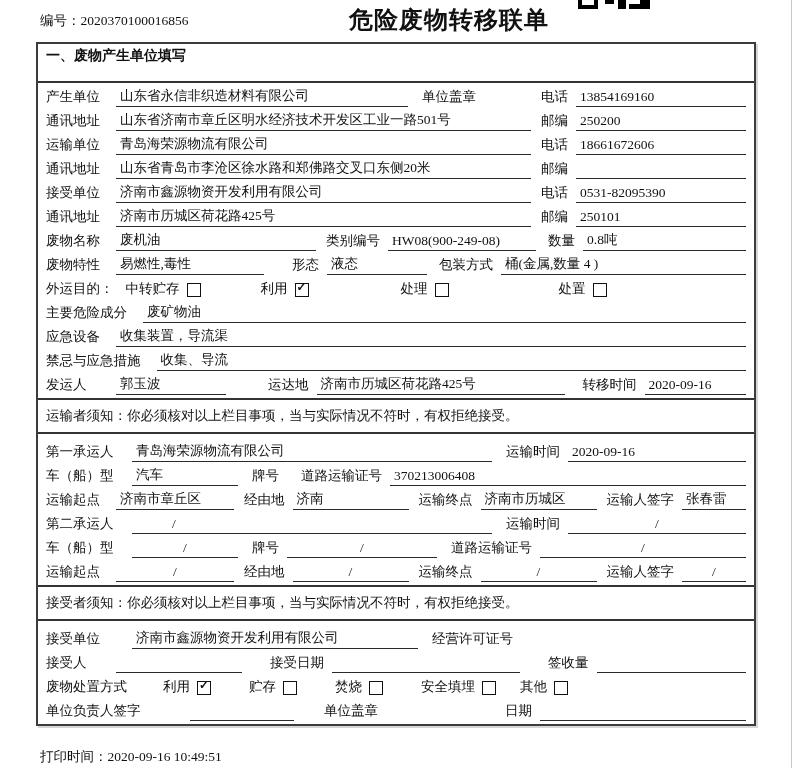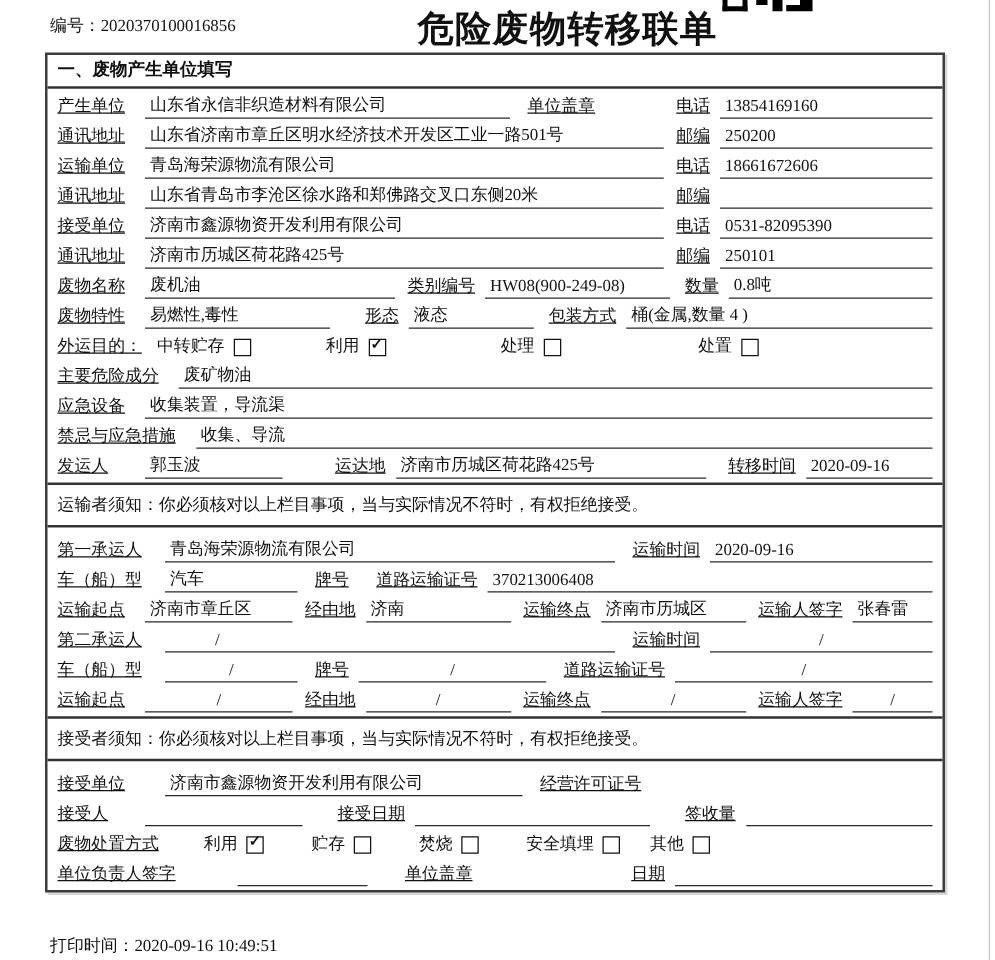--- a/index.html
+++ b/index.html
@@ -2,34 +2,34 @@
 <html><head>
 <meta charset="utf-8">
 <style>
   html,body{margin:0;padding:0;background:#fff;width:796px;height:768px;overflow:hidden;
     font-family:"Liberation Serif","DejaVu Serif",serif;color:#111;}
   .page{position:relative;width:796px;height:768px;background:#fff;}
   .page-edge{position:absolute;left:791px;top:0;width:0;height:768px;border-left:1px solid #c8c8c8;}
   
   .hdr{position:relative;height:40px;padding-top:8px;}
   .doc-no{position:absolute;left:40px;top:12px;font-size:13.5px;}
-  .doc-title{position:absolute;left:334px;top:4px;font-size:29px;font-weight:bold;letter-spacing:1px;
+  .doc-title{position:absolute;left:349px;top:4px;font-size:24px;font-weight:bold;letter-spacing:1px;
     font-family:"Liberation Sans","DejaVu Sans",sans-serif;}
   .qr{position:absolute;left:578px;top:0;width:72px;height:9px;}
   .qr div{position:absolute;background:#000;}
   
   .tbl{position:absolute;left:36px;top:42px;width:720px;border:2px solid #3c3c3c;
     box-shadow:2px 2px 0 rgba(140,140,140,.35);background:#fff;box-sizing:border-box;}
   .sec{padding:0 0 3px 0;}
   .sec + .sec{border-top:2px solid #333;}
-  .sec-title{font-weight:bold;font-size:14px;padding:3px 8px 4px 8px;border-bottom:2px solid #333;
+  .sec-title{font-weight:bold;font-size:14px;padding:3px 8px 16px 8px;border-bottom:2px solid #333;
     font-family:Liberation Sans, sans-serif;}
   .notice{font-size:13.5px;padding:7px 8px;border-bottom:2px solid #333;}
   .row{display:flex;align-items:flex-end;height:24px;padding:0 8px;font-size:13.5px;box-sizing:border-box;}
-  .lbl{white-space:nowrap;margin-right:8px;padding-bottom:1px;text-decoration:underline;}
+  .lbl{white-space:nowrap;margin-right:8px;padding-bottom:1px;}
   .val{display:inline-block;border-bottom:1px solid #2a2a2a;padding:0 4px 1px 4px;min-height:17px;
     box-sizing:border-box;white-space:nowrap;overflow:hidden;}
   .grow{flex:1;}
   .spacer{flex:1;}
   .c{text-align:center;}
   .opt{display:inline-flex;align-items:center;white-space:nowrap;padding-bottom:1px;}
   .cb{display:inline-block;width:12px;height:12px;border:1.3px solid #111;margin-left:7px;
     text-align:center;line-height:11px;font-size:12px;font-weight:bold;position:relative;top:1px;}
   .ck{position:relative;top:-2px;}
   

